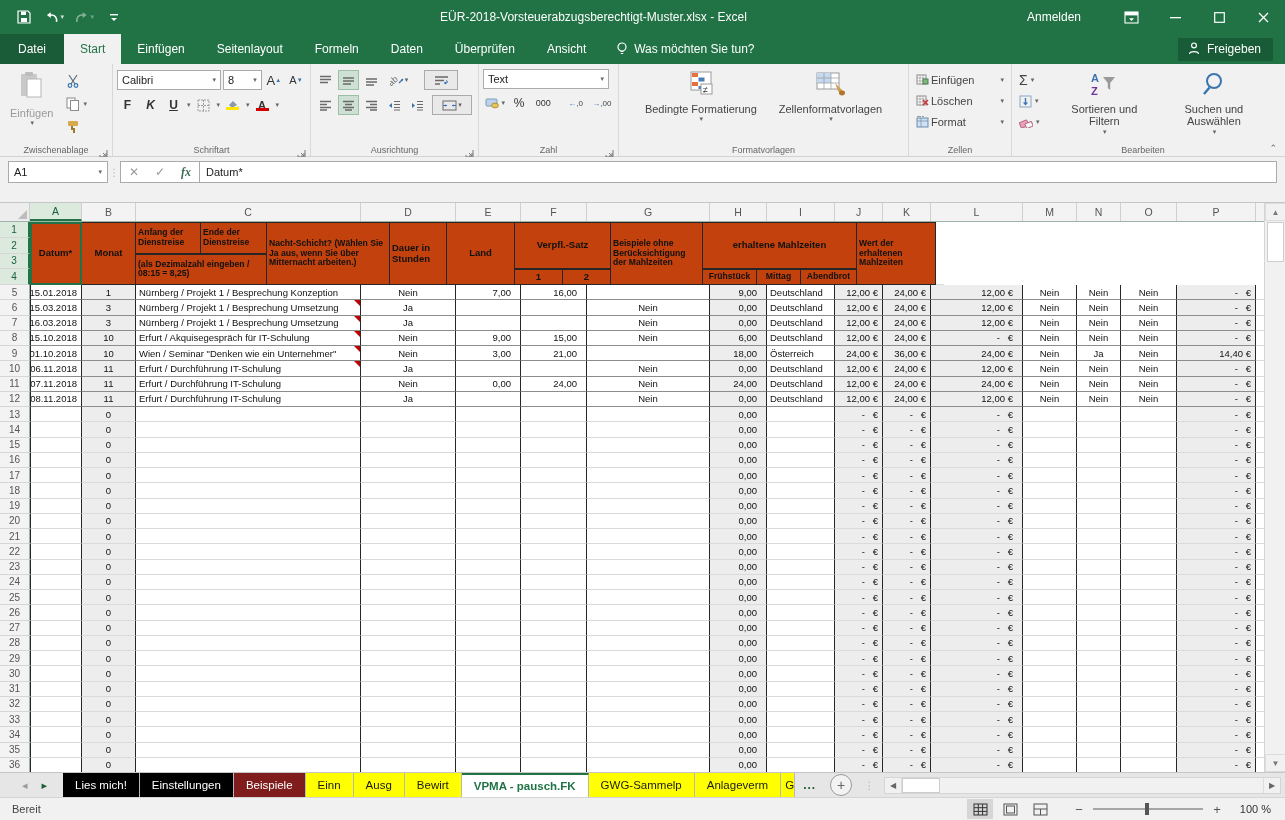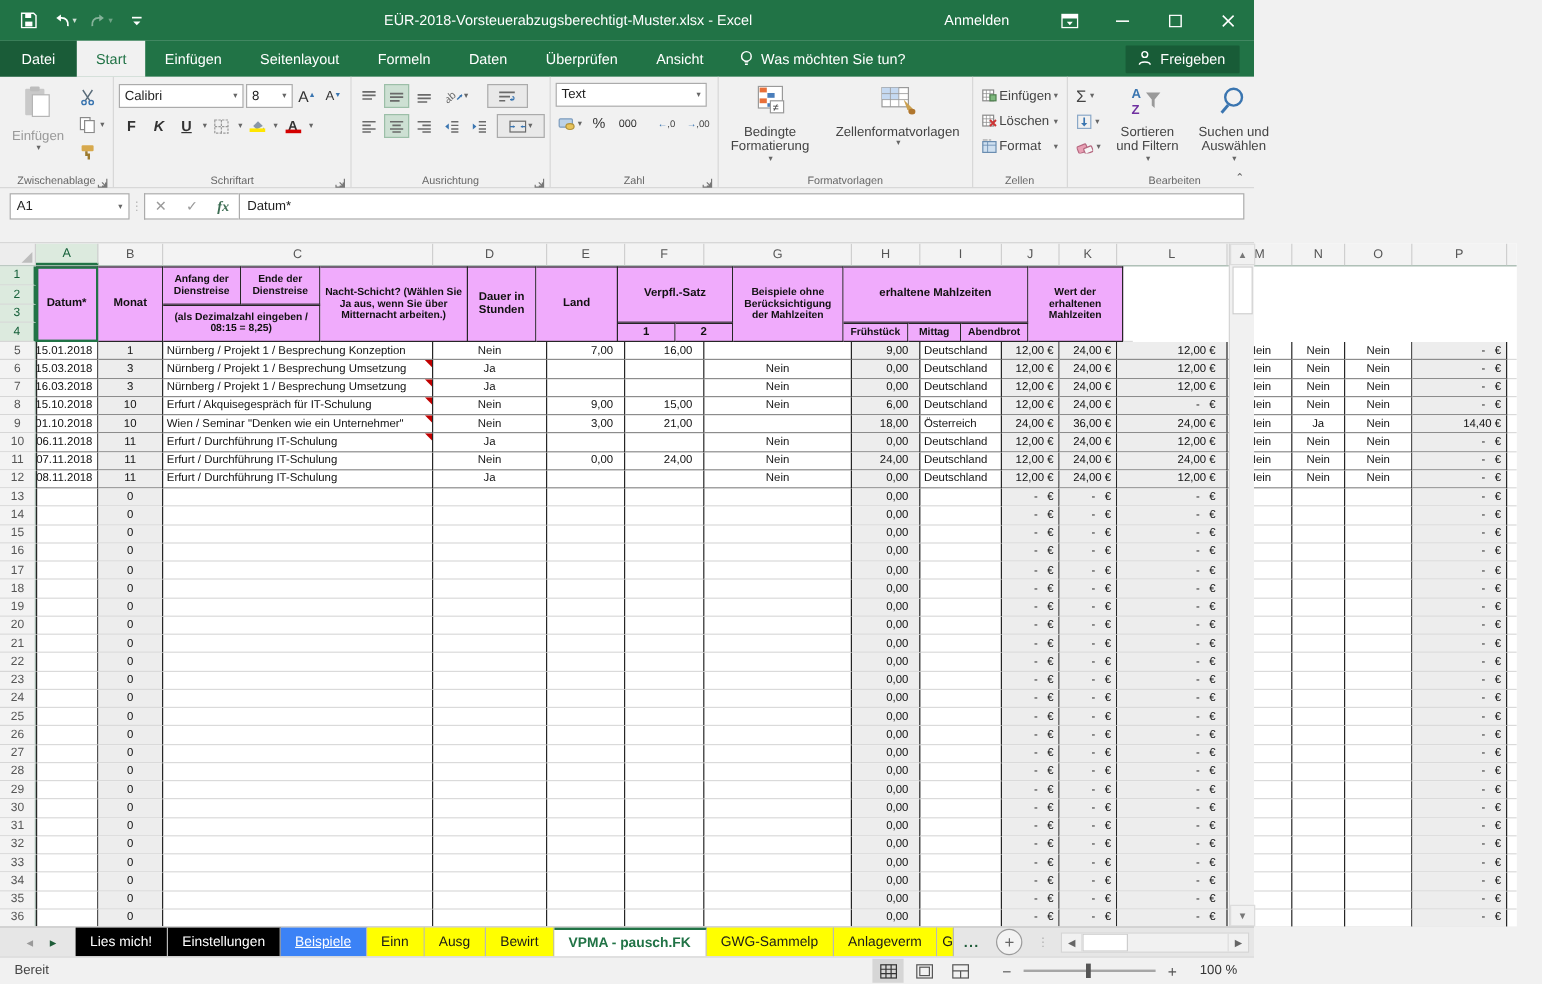--- a/index.html
+++ b/index.html
@@ -1,17 +1,17 @@
 <!DOCTYPE html>
 <html><head>
 <meta charset="utf-8">
 <style>
   * { margin:0; padding:0; box-sizing:border-box; }
   html,body { width:1285px; height:820px; overflow:hidden; font-family:"Liberation Sans",sans-serif; background:#f1f1f1; }
-  .page { position:relative; width:1045px; height:820px; }
+  .page { position:relative; width:1285px; height:820px; }
 
   
   .titlebar { position:absolute; top:0; left:0; width:100%; height:34px; background:#217346; display:flex; align-items:center; color:#fff; }
   .qat { display:flex; align-items:center; gap:10px; padding-left:14px; width:160px; }
   .qat .qbtn { width:20px; height:20px; display:flex; align-items:center; justify-content:center; color:#eaf2ec; }
   .qbtn svg { display:block; }
   .dim { opacity:.45; }
   .ddarrow { font-size:7px; color:#cfe0d5; margin-left:1px; }
   .title-text { flex:1; text-align:center; font-size:12px; color:#fdfdfd; white-space:nowrap; }
   .tb-right { display:flex; align-items:center; height:100%; }
@@ -63,21 +63,21 @@
   .colheads { display:flex; height:19px; background:#f3f3f3; border-bottom:1px solid #9fb3a9; }
   .ch { flex:none; border-right:1px solid #cfcfcf; font-size:10.5px; color:#555; display:flex; align-items:center; justify-content:center; }
   .ch.corner { width:30px; position:relative; background:#ededed; }
   .ch.corner:after { content:""; position:absolute; right:2px; bottom:2px; border-left:9px solid transparent; border-bottom:9px solid #bdbdbd; }
   .ch.sel { background:#dceade; color:#17613b; border-bottom:2px solid #217346; }
   .rnum { flex:none; width:30px; background:#f3f3f3; border-right:1px solid #9fb3a9; border-bottom:1px solid #d6d6d6; font-size:10px; color:#555; display:flex; align-items:center; justify-content:center; }
   .rnum.sel { background:#dceade; color:#17613b; border-right:2px solid #217346; }
   .hdrblock { display:flex; height:63px; }
   .hdr-rn { display:flex; flex-direction:column; width:30px; flex:none; }
   .hdr-rn .rnum { width:30px; height:15.75px; flex:none; }
-  .hcell { flex:none; border-right:1px solid #262626; border-bottom:1px solid #262626; border-top:1px solid #262626; background:#f0abfc; font-size:9.5px; font-weight:bold; color:#111; display:flex; align-items:center; justify-content:center; text-align:center; line-height:1.12; padding:0 2px; overflow:hidden; }
+  .hcell { flex:none; border-right:1px solid #262626; border-bottom:1px solid #262626; border-top:1px solid #262626; background:#c2410c; font-size:9.5px; font-weight:bold; color:#111; display:flex; align-items:center; justify-content:center; text-align:left; line-height:1.12; padding:0 2px; overflow:hidden; }
   .hcell.small { font-size:8.6px; font-weight:bold; }
   .hgroup { flex:none; display:flex; flex-direction:column; }
   .hgroup .toprow { display:flex; flex:none; }
   .hsel { outline:2px solid #217346; outline-offset:-2px; } 
   .grow { display:flex; height:15.25px; }
   .gc { flex:none; border-right:1px solid #262626; font-size:9.5px; color:#111; display:flex; align-items:center; overflow:hidden; white-space:nowrap; position:relative; }
   .grow.rdata .gc { border-bottom:1px solid #8c8c8c; }
   .grow.rempty .gc { border-bottom:1px solid #dadada; }
   .gc.al { justify-content:flex-start; padding-left:3px; }
   .gc.ac { justify-content:center; }
@@ -91,21 +91,21 @@
   .vthumb { position:absolute; top:19px; left:2px; width:17px; height:40px; background:#fff; border:1px solid #cdcdcd; }
   .varrow.bottom { position:absolute; bottom:0; }
 
   
   .tabbar { position:absolute; top:772px; left:0; width:100%; height:25px; background:#e6e6e6; border-top:1px solid #c6c6c6; display:flex; align-items:stretch; }
   .navarrows { display:flex; align-items:center; gap:14px; padding:0 16px 0 22px; color:#9a9a9a; font-size:11px; }
   .navarrows .en { color:#1e5c38; }
   .stabs { display:flex; align-items:stretch; }
   .stab { display:flex; align-items:center; padding:0 12px; font-size:11.5px; border-right:1px solid #b8b8b8; white-space:nowrap; }
   .stab.black { background:#000; color:#fff; }
-  .stab.purple { background:#3b82f6; color:#fff;text-decoration:underline; }
+  .stab.purple { background:#7f1d1d; color:#fff; }
   .stab.yellow { background:#ffff00; color:#1a1a1a; }
   .stab.active { background:#fff; color:#217346; font-weight:bold; border-top:2px solid #217346; }
   .stab.partial { width:14px; padding:0 0 0 4px; overflow:hidden; }
   .overflow-ind { display:flex; align-items:center; color:#1e5c38; font-weight:bold; padding:0 8px; font-size:12px; letter-spacing:1px; }
   .addsheet { width:22px; height:22px; align-self:center; border:1px solid #9a9a9a; border-radius:50%; display:flex; align-items:center; justify-content:center; color:#666; font-size:14px; margin:0 6px; background:#f3f3f3; }
   .tdots { align-self:center; color:#b0b0b0; font-size:10px; margin:0 6px; }
   .hscroll { flex:1; align-self:center; height:17px; margin:0 4px; background:#f1f1f1; border:1px solid #d5d5d5; position:relative; display:flex; align-items:center; }
   .harrow { width:17px; height:15px; display:flex; align-items:center; justify-content:center; color:#666; font-size:8px; border-right:1px solid #ddd; }
   .harrow.right { position:absolute; right:0; border-right:none; border-left:1px solid #ddd; }
   .hthumb { width:38px; height:15px; background:#fff; border:1px solid #cdcdcd; }

